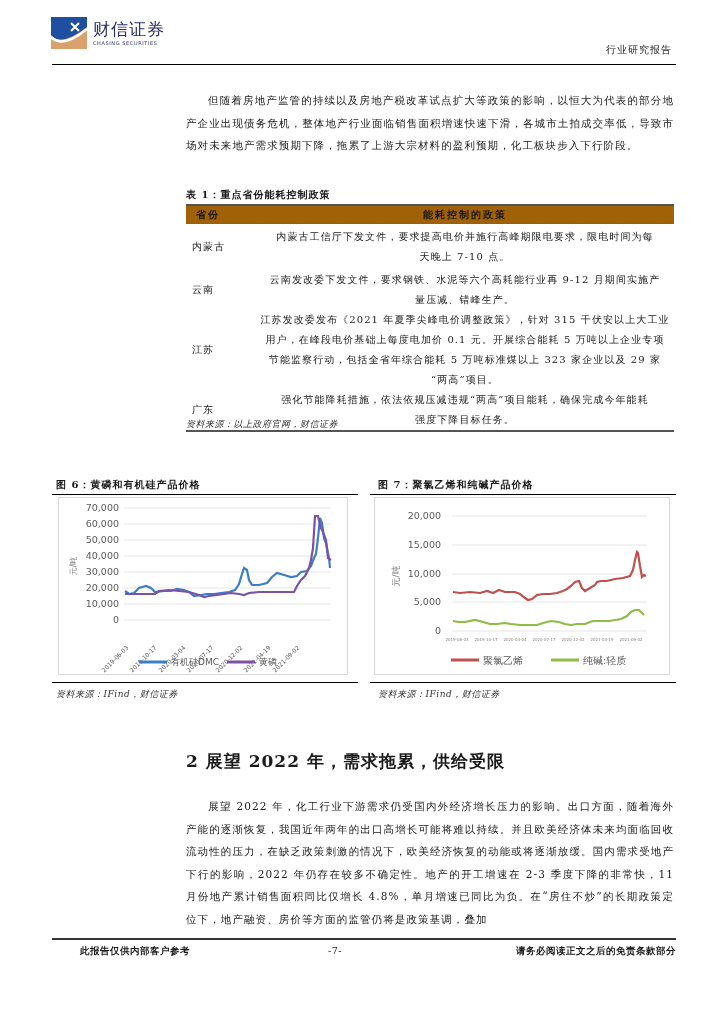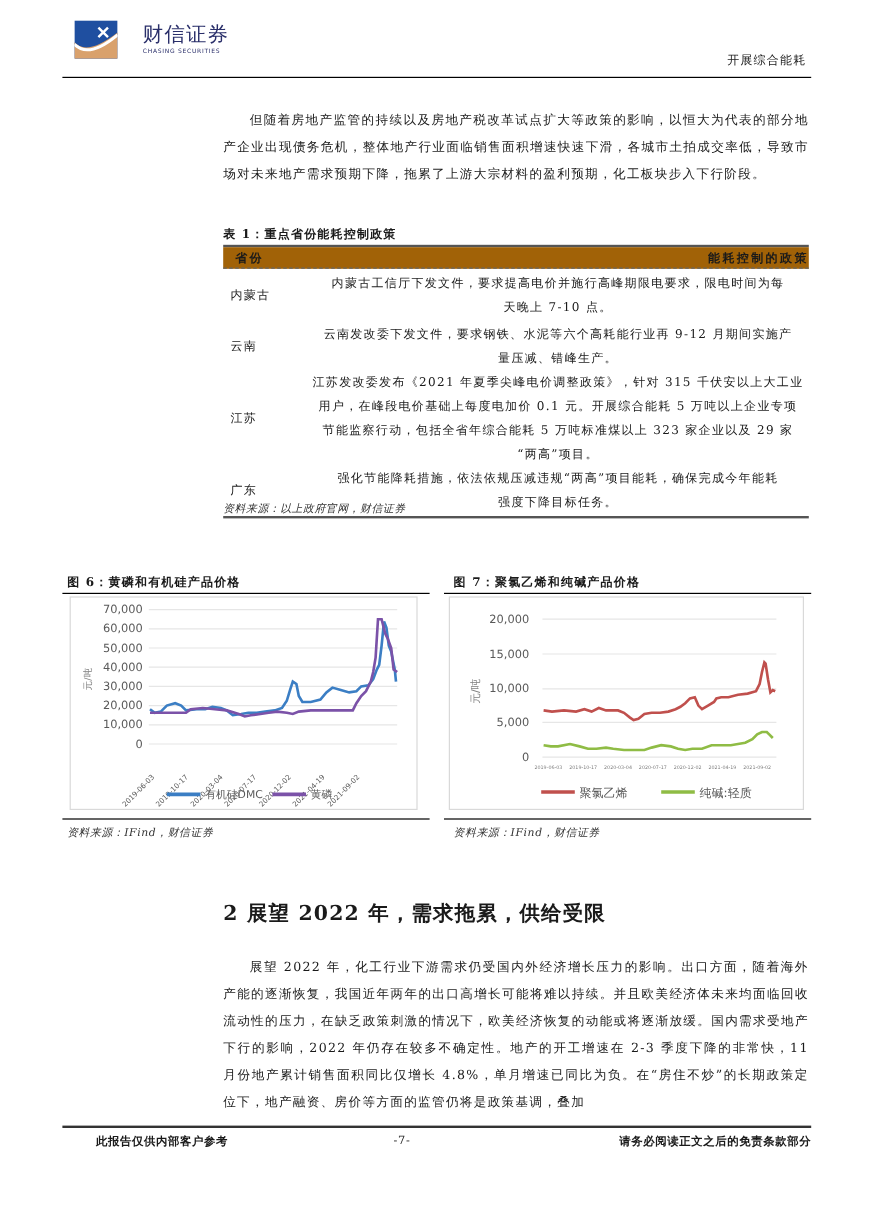--- a/index.html
+++ b/index.html
@@ -1,31 +1,31 @@
 <!DOCTYPE html>
 <html><head>
 <meta charset="utf-8">
 <style>
   * { margin: 0; padding: 0; box-sizing: border-box; }
   body { width: 724px; height: 1024px; background: #ffffff; font-family: "DejaVu Serif", "Liberation Serif", serif; color: #1a1a1a; position: relative; overflow: hidden; }
   .abs { position: absolute; }
-  .logo { left: 62px; top: 15px; width: 130px; height: 36px; display: flex; align-items: center; gap: 15px; }
+  .logo { left: 51px; top: 15px; width: 130px; height: 36px; display: flex; align-items: center; }
   .logo-mark { width: 36px; height: 32px; position: relative; }
   .logo-text { margin-left: 6px; display: flex; flex-direction: column; }
   .logo-cn { font-family: "DejaVu Sans", sans-serif; font-size: 17px; color: #2a2f6a; letter-spacing: 1px; line-height: 18px; }
   .logo-en { font-family: "DejaVu Sans", sans-serif; font-size: 5px; color: #2a2f6a; letter-spacing: 0.6px; margin-top: 2px; }
   .header-rule { left: 52px; top: 64px; width: 624px; height: 1px; background: #000; }
   .header-tag { right: 52px; top: 43px; font-size: 10px; color: #222; letter-spacing: 1px; }
   .para { left: 186px; width: 488px; font-size: 10.5px; line-height: 22.5px; letter-spacing: 1.1px; text-align: justify; color: #1a1a1a; }
   .para .indent { display: inline-block; width: 22px; }
   .tbl-caption { left: 186px; top: 188px; font-size: 10px; font-weight: bold; letter-spacing: 1px; }
   .tbl { left: 186px; top: 204px; width: 488px; border-top: 2px solid #555; }
   .tbl-head { display: flex; background: #a16207; height: 18px; align-items: center; border-bottom: 1px dashed #666; font-size: 10px; font-weight: bold; letter-spacing: 2px; }
   .tbl-head .c1 { width: 70px; padding-left: 10px; }
-  .tbl-head .c2 { flex: 1; text-align: right; }
+  .tbl-head .c2 { flex: 1; text-align: center; }
   .tbl-row { display: flex; align-items: center; font-size: 10px; letter-spacing: 1.1px; line-height: 20px; }
   .tbl-row .c1 { width: 70px; padding-left: 6px; }
   .tbl-row .c2 { flex: 1; text-align: center; }
   .tbl-bottom { height: 2px; background: #555; }
   .src { font-size: 9px; font-style: italic; color: #333; letter-spacing: 0.5px; }
   .fig-caption { font-size: 10px; font-weight: bold; letter-spacing: 1px; }
   .fig-rule { height: 1px; background: #000; }
   .chart-box { border: 1px solid #d9d9d9; background: #fff; }
   .section-title { left: 186px; top: 750px; font-size: 17px; font-weight: bold; letter-spacing: 1px; }
   .footer-rule { left: 52px; top: 938px; width: 624px; height: 2px; background: #333; }
@@ -42,21 +42,21 @@
       <path d="M0 32 L0 18 Q10 30 36 10 L36 32 Z" fill="#d9a16c"></path>
       <path d="M0 20 Q12 32 36 12" stroke="#ffffff" stroke-width="2.5" fill="none"></path>
       <path d="M20 6 L28 14 M28 6 L20 14" stroke="#ffffff" stroke-width="2"></path>
     </svg>
   </div>
   <div class="logo-text">
     <span class="logo-cn">财信证券</span>
     <span class="logo-en">CHASING SECURITIES</span>
   </div>
 </div>
-<div class="abs header-tag">开展综合能耗</div>
+<div class="abs header-tag">行业研究报告</div>
 <div class="abs header-rule"></div>
 
 <div class="abs para" style="top:89px;"><span class="indent"></span><span>但随着房地产监管的持续以及房地产税改革试点扩大等政策的影响，以恒大为代表的部分地产企业出现债务危机，整体地产行业面临销售面积增速快速下滑，各城市土拍成交率低，导致市场对未来地产需求预期下降，拖累了上游大宗材料的盈利预期，化工板块步入下行阶段。</span></div>
 
 <div class="abs tbl-caption">表 1：重点省份能耗控制政策</div>
 <div class="abs tbl">
   <div class="tbl-head">
     <div class="c1">省份</div>
     <div class="c2">能耗控制的政策</div>
   </div>

